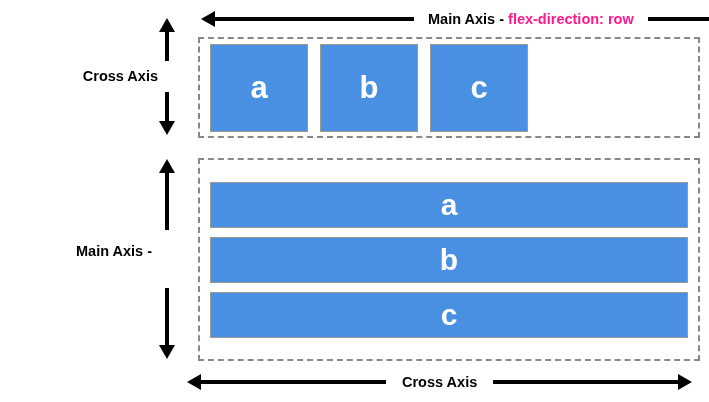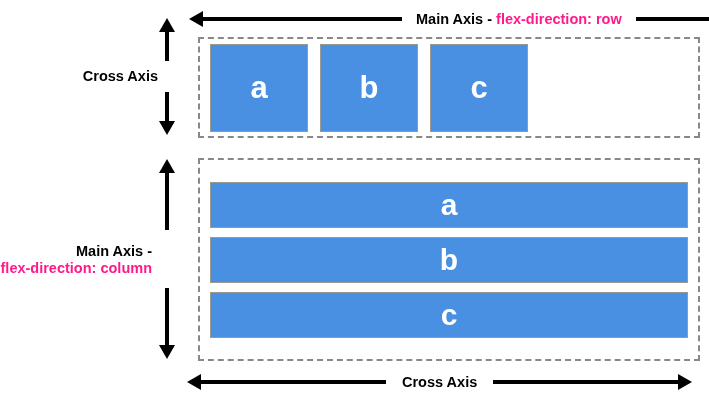--- a/index.html
+++ b/index.html
@@ -32,21 +32,21 @@
     white-space: nowrap;
     line-height: 1.15;
   }
   .code {
     color: #ff1a8c;
     font-weight: bold;
   }
 
   
   #top-axis-row {
-    left: 4px; top: 6px;
+    left: 16px; top: 6px;
     width: 644px; height: 26px;
     display: flex;
     align-items: center;
     justify-content: space-between;
   }
   #top-axis-row .arrow-left-wrap {
     margin-left: 198px;
   }
   #top-axis-row .label-mid {
     padding: 0 14px;
@@ -209,21 +209,20 @@
     <div class="flex-item">a</div>
     <div class="flex-item">b</div>
     <div class="flex-item">c</div>
   </div>
 
   <div class="v-shaft up-head" style="left:165px; top:172px; height:58px;"></div>
   <div class="v-shaft down-head" style="left:165px; top:288px; height:58px;"></div>
 
   <div class="abs axis-label" id="main-axis-left-label">
     <span>Main Axis -</span><br>
-    <span class="code">flex-direction: column</span>
   </div>
 
   <div class="flex-container" id="container-column">
     <div class="flex-item">a</div>
     <div class="flex-item">b</div>
     <div class="flex-item">c</div>
   </div>
 
   <div class="abs" id="bottom-axis-row">
     <div class="h-shaft left-head arrow-left-wrap" style="width:186px;"></div>

